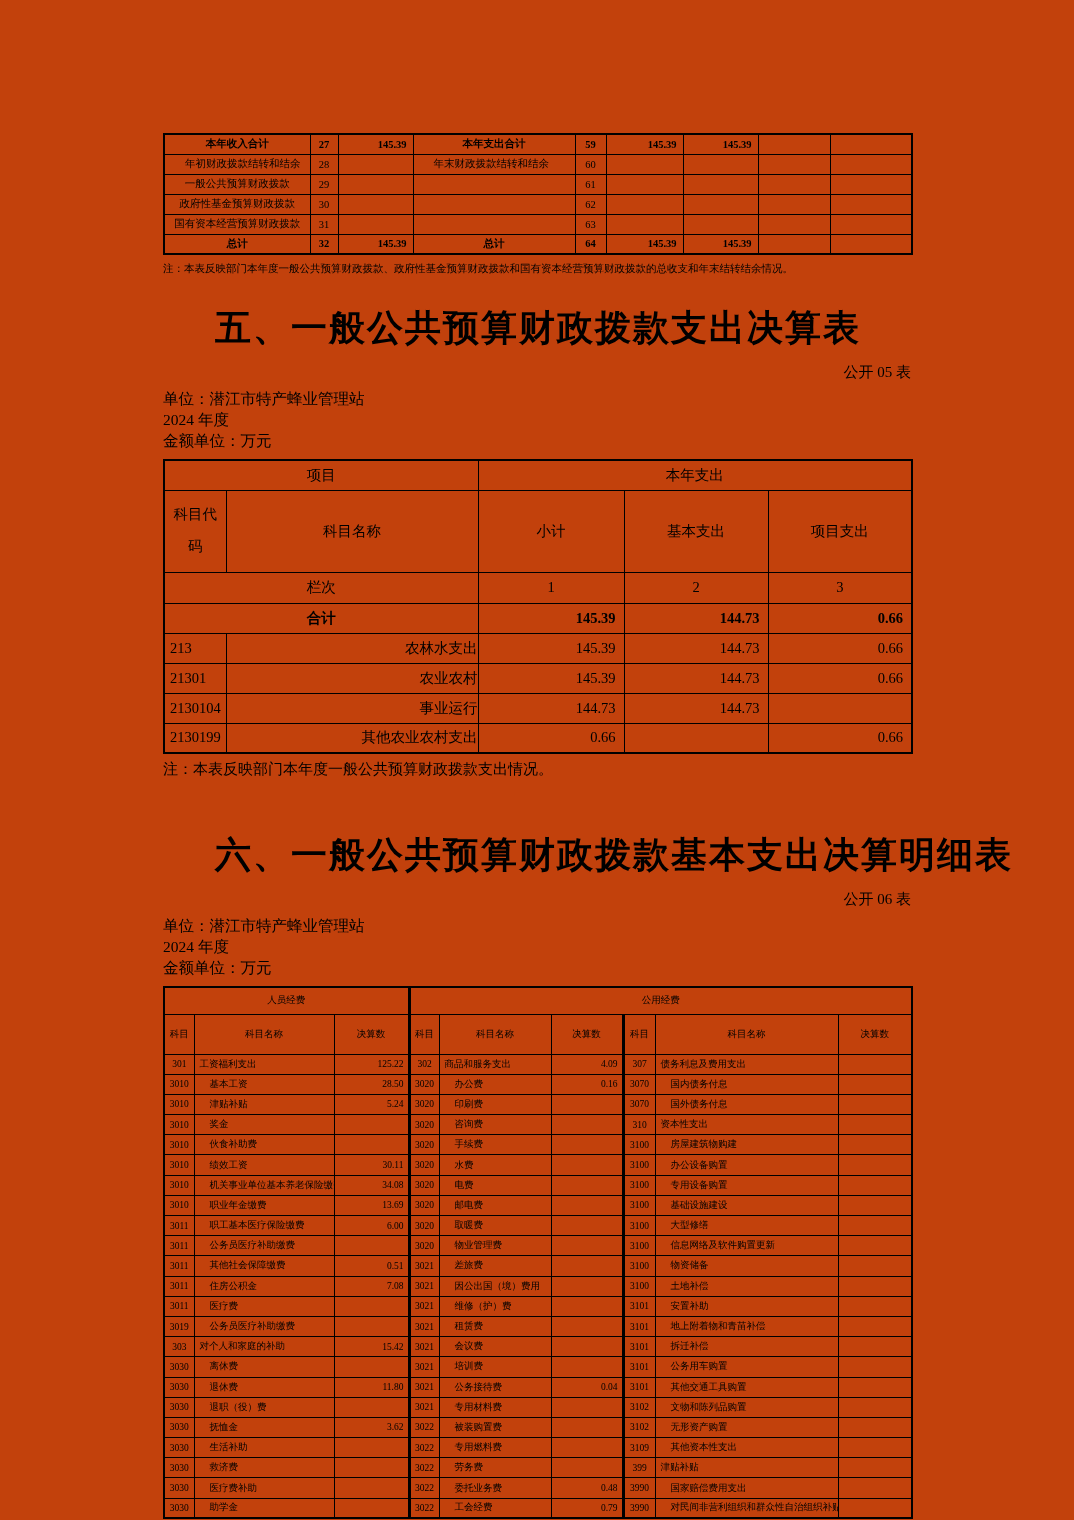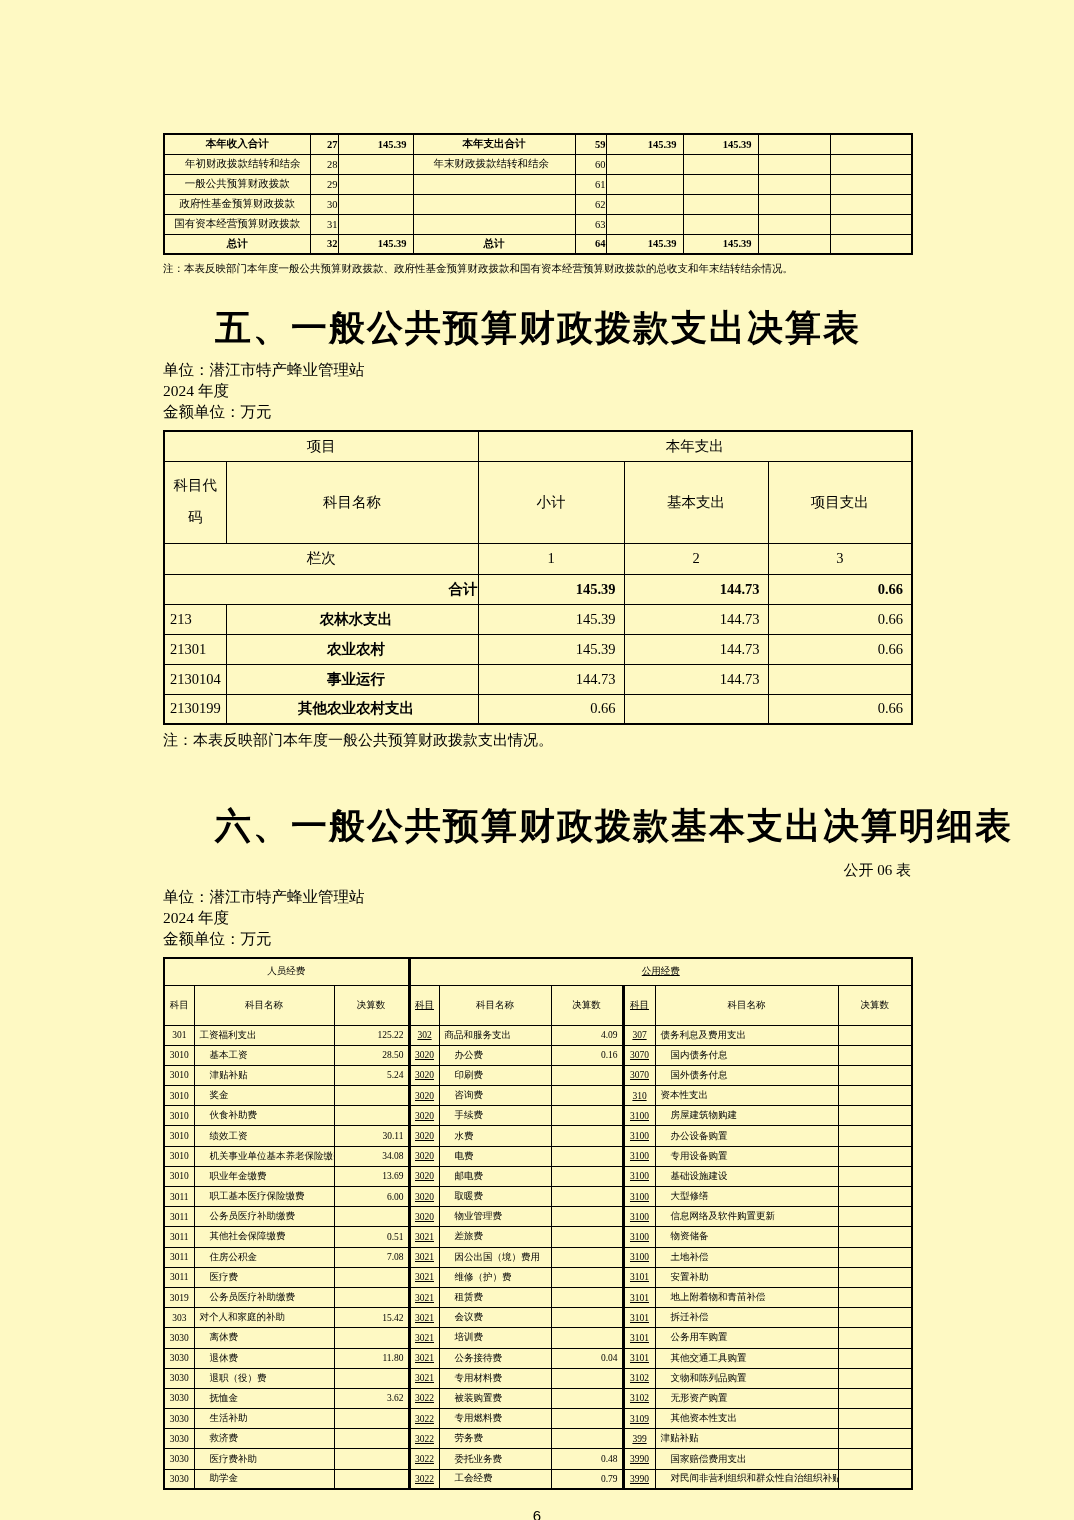--- a/index.html
+++ b/index.html
@@ -2,28 +2,28 @@
 <html><head>
 <meta charset="utf-8">
 <style>
   * { margin:0; padding:0; box-sizing:border-box; }
   html,body { background:#fff; }
   body {
     width:1074px; height:1520px;
     font-family:"Liberation Serif","DejaVu Serif",serif;
     color:#000;
   }
-  .sheet { position:relative; width:1074px; height:1520px; background:#fef9c3; overflow:hidden; }
+  .sheet { position:relative; width:1074px; height:1520px; background:#c2410c; overflow:hidden; }
   .content { position:absolute; left:163px; top:0; width:748px; }
 
   table { border-collapse:collapse; table-layout:fixed; width:748px; border:2px solid #000; }
   td { border:1.5px solid #000; overflow:hidden; white-space:nowrap; vertical-align:middle; }
   .bold { font-weight:bold; }
   .num { text-align:right; padding-right:6px; }
-  .ctr { text-align:right; }
+  .ctr { text-align:center; }
   .lbl { text-align:center; }
   .lbl.flush { text-align:left; padding-left:20px; }
 
   
   .t-top { margin-top:133px; font-size:10.5px; }
   .t-top td { height:20px; }
 
   .note { color:#000; }
   .note.small { font-size:10.5px; margin-top:7px; }
   .note.mid { font-size:15px; margin-top:6px; }
@@ -37,33 +37,33 @@
   .unit-line { display:flex; justify-content:space-between; font-size:15.5px; margin-top:7px; margin-bottom:7px;flex-direction:column; }
 
   
   .t5 { font-size:14.5px; }
   .t5 .h1row td { height:30px; text-align:center; }
   .t5 .h2row td { height:82px; text-align:center; }
   .t5 .codeh { white-space:normal; line-height:2.2; padding:6px 8px; }
   .t5 .lanci td { height:31px; text-align:center; }
   .t5 .trow td { height:30px; }
   .t5 .code { text-align:left; padding-left:5px; }
-  .t5 .name { text-align:center; padding-left:8px;font-weight:bold; }
+  .t5 .name { text-align:right; padding-left:8px; }
   .t5 .num { padding-right:8px; }
 
   
   .t6 { font-size:9.5px; }
   .t6 .h1row td { height:27px; text-align:center; }
   .t6 .h2row td { height:40px; text-align:center; }
   .t6 .drow td { height:20.2px; }
   .t6 .code { text-align:center; padding:0 1px; }
   .t6 .name { text-align:left; padding-left:5px; }
   .t6 .name.ind { padding-left:15px; }
   .t6 .val { text-align:right; padding-right:4px; }
-  .t6 .sep { border-left-width:3px;text-decoration:underline; }
+  .t6 .sep { border-left-width:3px; }
 
   .pageno {
     text-align:center; margin-top:17px; font-size:15px;
     font-family:"Liberation Sans","DejaVu Sans",sans-serif;
   }
 </style>
 </head>
 <body>
 
 <div class="sheet">
@@ -151,20 +151,21 @@
     <td class="num">145.39</td>
     <td class="num">145.39</td>
     <td class="num"></td>
     <td class="num"></td>
   </tr>
 </tbody>
     </table>
     <div class="note small">注：本表反映部门本年度一般公共预算财政拨款、政府性基金预算财政拨款和国有资本经营预算财政拨款的总收支和年末结转结余情况。</div>
 
     <div class="doc-title">五、一般公共预算财政拨款支出决算表</div>
+    <div class="open-label">公开 05 表</div>
     <div class="unit-line">
       <span>单位：潜江市特产蜂业管理站</span>
       <span>2024 年度</span>
       <span>金额单位：万元</span>
     </div>
     <table class="t5">
       <colgroup>
         <col style="width:62px">
           <col style="width:252px">
           <col style="width:146px">

